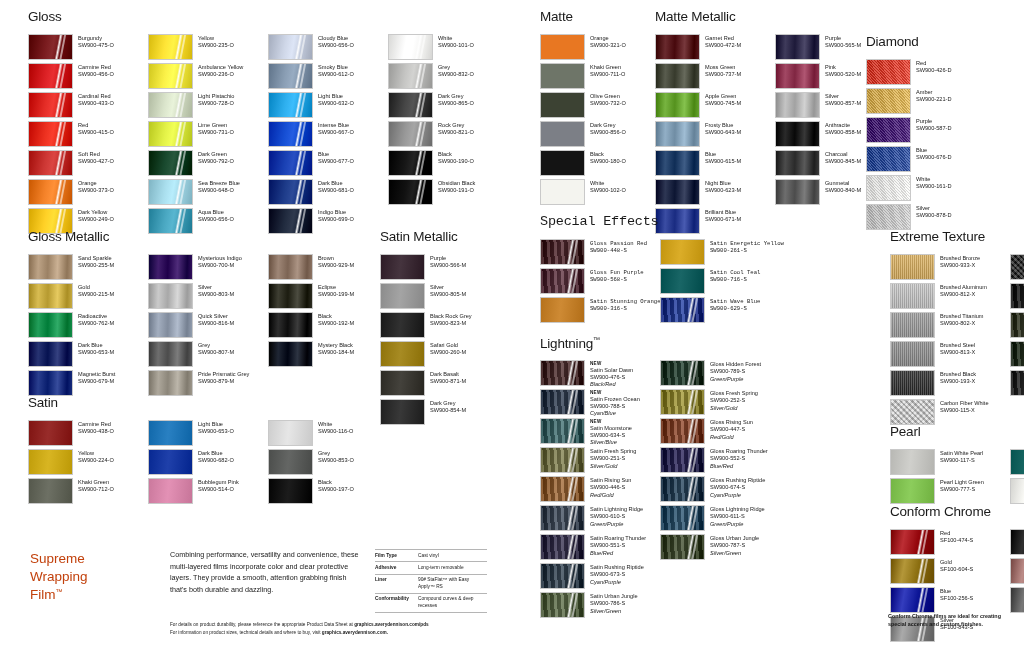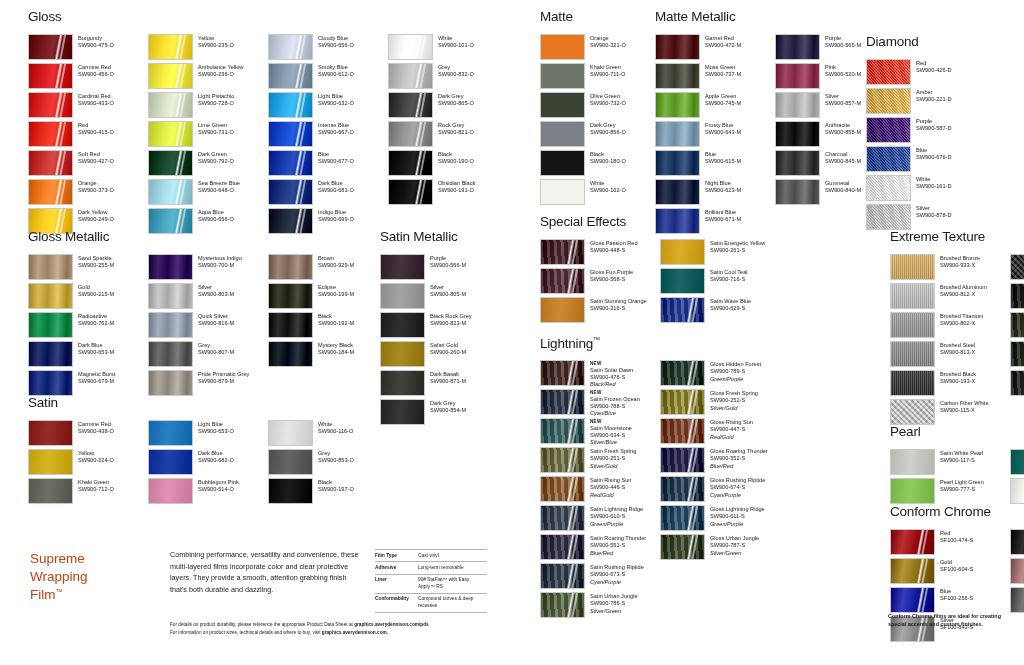--- a/index.html
+++ b/index.html
@@ -809,21 +809,21 @@
           <div class="swatch-row">
             <div class="chip" style="background: repeating-linear-gradient(47deg, rgba(255, 255, 255, 0.22) 0px, rgba(255, 255, 255, 0.22) 1px, rgba(0, 0, 0, 0.14) 1px, rgba(0, 0, 0, 0.14) 2px), linear-gradient(100deg, rgb(185, 185, 185), rgb(217, 217, 217));"></div>
             <div class="labels">
               <span class="lab-name">Silver</span>
               <span class="lab-code">SW900-878-D</span>
             </div>
           </div>
         </div>
       </div>
     </div>
-    <div class="section" style="left: 540px; top: 215px;">
+    <div class="section" style="left: 540px; top: 215px; font-family: Liberation Mono, monospace;">
       <div class="section-title"><span>Special Effects</span></div>
       <div class="cols" style="margin-top: 10px;">
         <div class="col">
           <div class="swatch-row">
             <div class="chip" style="background: repeating-linear-gradient(86deg, rgba(255, 255, 255, 0.17) 0px, rgba(255, 255, 255, 0.17) 3px, rgba(0, 0, 0, 0.25) 3px, rgba(0, 0, 0, 0.25) 7px), linear-gradient(100deg, rgb(37, 0, 2) 0%, rgb(89, 47, 54) 45%, rgb(33, 0, 0) 100%);">
               <div class="gloss-streak"></div>
               <div class="gloss-streak2"></div>
             </div>
             <div class="labels">
               <span class="lab-name">Gloss Passion Red</span>

